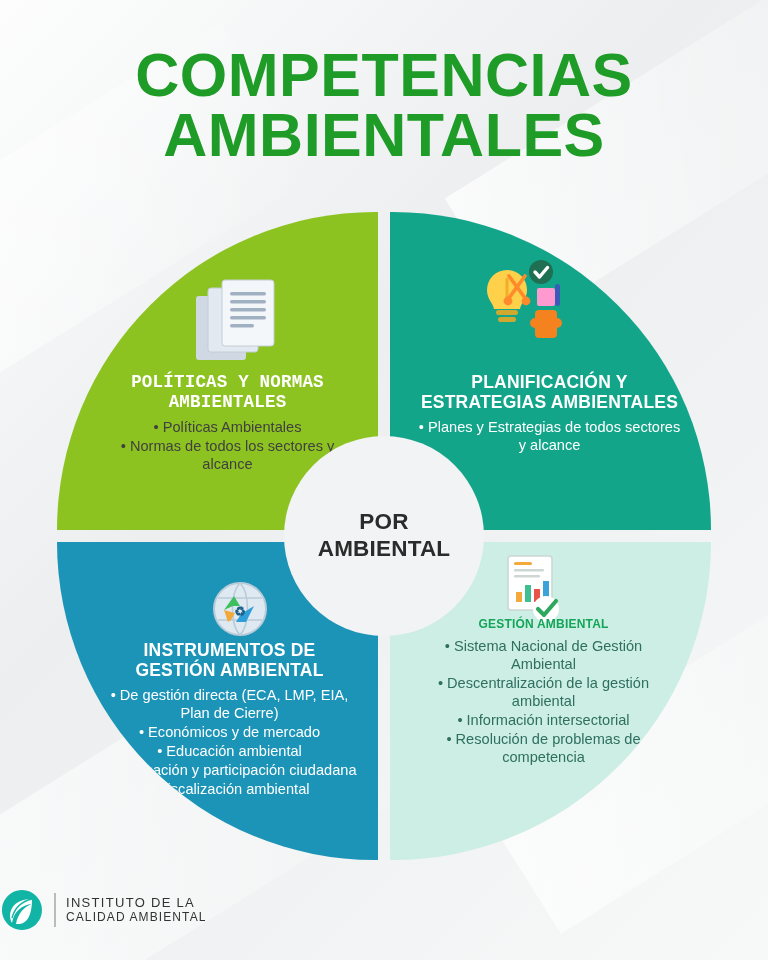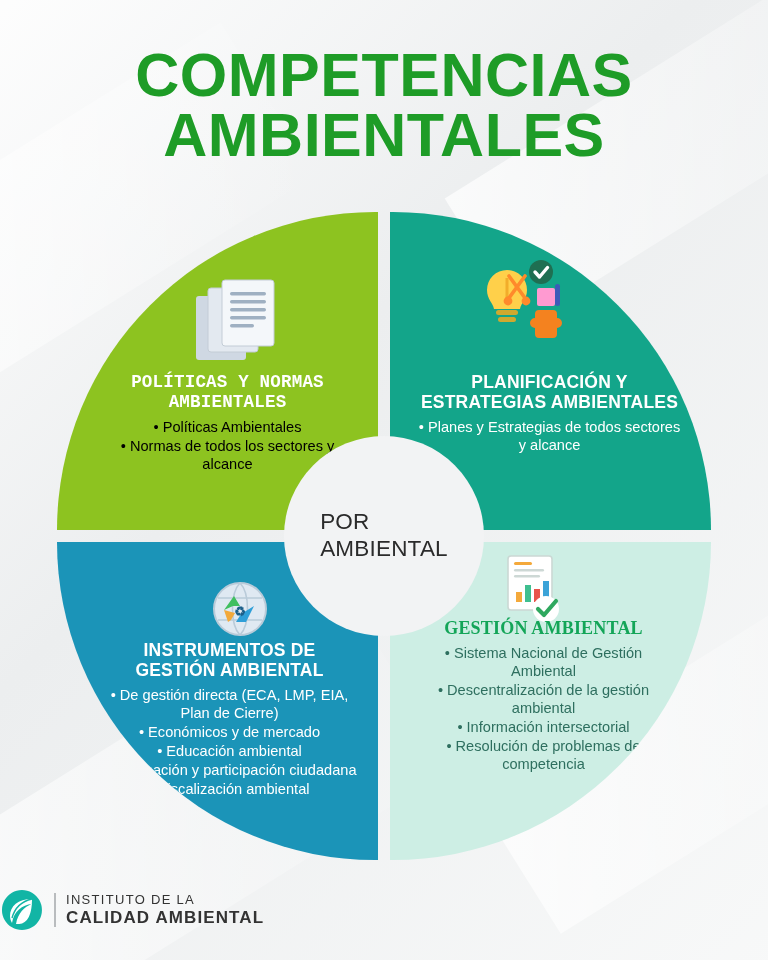--- a/index.html
+++ b/index.html
@@ -89,49 +89,50 @@
     margin-top: 5px;
     font-size: 14.6px;
     line-height: 1.24;
     list-style: none;
   }
   .q-list li { margin-bottom: 1px; }
 
   
   .q-tl .q-inner { top: 160px; left: 0; padding: 0 24px 0 44px; }
   .q-tl .q-head { color: #ffffff; font-family: Liberation Mono, monospace; }
-  .q-tl .q-list { color: #000000; }
+  .q-tl .q-list { color: #404040; }
 
   .q-tr .q-inner { top: 160px; left: 0; padding: 0 28px 0 26px; }
   .q-tr .q-head { color: #ffffff; }
   .q-tr .q-list { color: #ffffff; }
 
   .q-bl .q-inner { top: 98px; left: 0; padding: 0 20px 0 44px; }
   .q-bl .q-head { color: #ffffff; }
   .q-bl .q-list { color: #ffffff; }
 
   .q-br .q-inner { top: 76px; left: 0; padding: 0 38px 0 24px; }
-  .q-br .q-head { color: #13a558; font-size: 18px; font-family: Liberation Serif, serif; }
+  .q-br .q-head { color: #13a558; font-size: 12px; }
   .q-br .q-list { color: #2e6f5f; }
 
   
   .hub {
     position: absolute;
     left: 50%; top: 50%;
     transform: translate(-50%, -50%);
     width: 200px; height: 200px;
     border-radius: 50%;
     background: #f2f3f4;
     display: flex;
     align-items: center;
     justify-content: center;
   }
   .hub-text {
+    text-align: center;
     color: #2b2b2b;
-    font-weight: 400;
+    font-weight: 700;
     font-size: 22.5px;
     line-height: 1.18;
     letter-spacing: 0.2px;
   }
 
   
   .icon-wrap {
     position: absolute;
     width: 100%;
     text-align: center;
@@ -155,21 +156,21 @@
   .logo-mark { width: 44px; height: 44px; }
   .logo-div {
     width: 2px; height: 34px;
     background: #b9bcbe;
   }
   .logo-text {
     color: #333333;
     line-height: 1.12;
   }
   .logo-text .t1 { font-size: 13px; letter-spacing: 1.3px; font-weight: 400; }
-  .logo-text .t2 { font-size: 17px; letter-spacing: 1.1px; font-weight: 700; }
+  .logo-text .t2 { font-size: 12px; letter-spacing: 1.1px; font-weight: 400; }
 </style>
 </head>
 <body>
 
 <div class="page">
 
   <div class="bg-streak s1"></div>
   <div class="bg-streak s2"></div>
   <div class="bg-streak s3"></div>
   <div class="bg-streak s4"></div>

